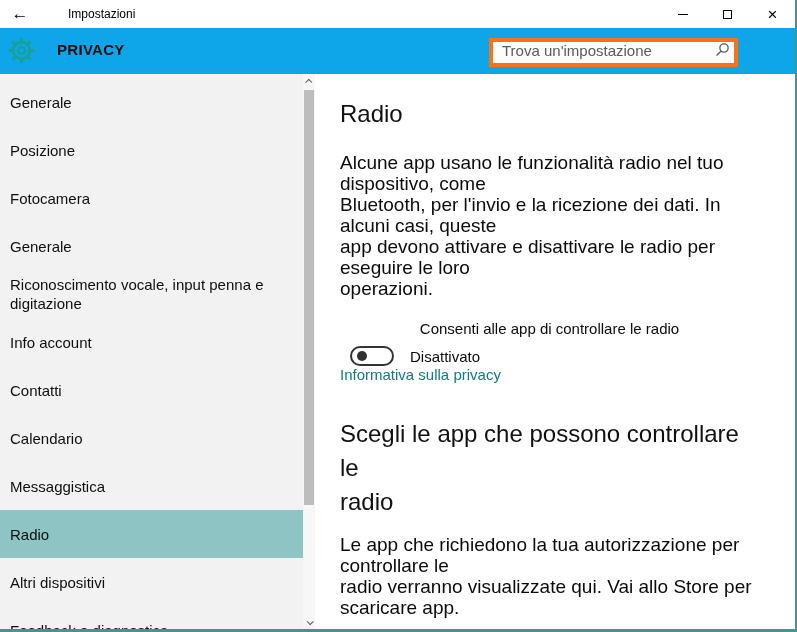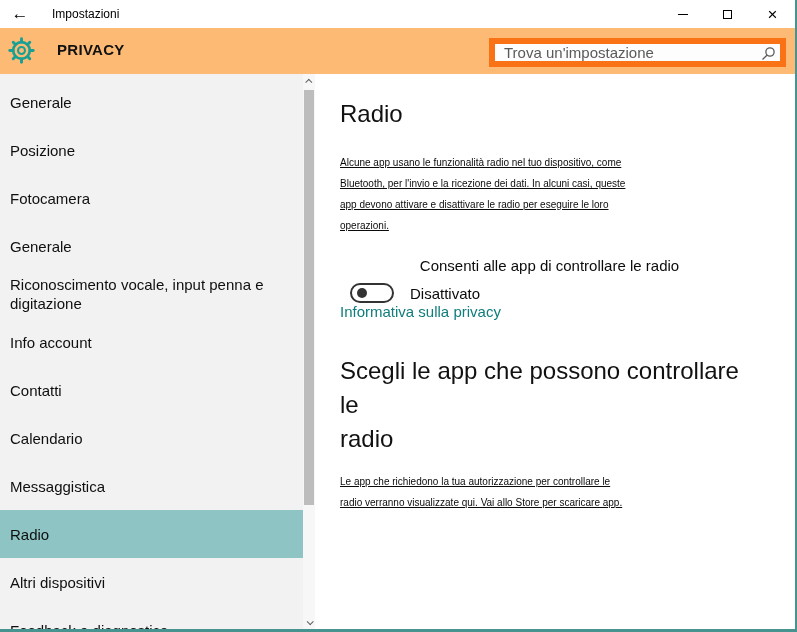--- a/index.html
+++ b/index.html
@@ -19,43 +19,43 @@
   
   .titlebar {
     position: absolute; left: 0; top: 0; width: 795px; height: 28px;
     background: #ffffff;
     display: flex; align-items: center;
   }
   .back-btn {
     width: 40px; height: 28px; display: flex; align-items: center; justify-content: center;
     font-size: 17px; color: #000; cursor: pointer;
   }
-  .win-title { font-size: 12px; color: #000; margin-left: 12px; }
+  .win-title { font-size: 12px; color: #000; margin-left: 28px; }
   .win-controls { position: absolute; right: 0; top: 0; height: 28px; display: flex; }
   .win-btn {
     width: 45px; height: 28px; display: flex; align-items: center; justify-content: center;
     cursor: pointer; color: #000;
   }
   .glyph-min { display: block; width: 10px; height: 0; border-top: 1px solid #000; }
   .glyph-max { display: block; width: 9px; height: 9px; border: 1px solid #000; }
   .glyph-close { font-size: 17px; line-height: 1; }
   
   .header {
     position: absolute; left: 0; top: 28px; width: 795px; height: 46px;
-    background: #fdba74;
+    background: #0ea5e9;
   }
   .gear { position: absolute; left: 8px; top: 9px; width: 27px; height: 27px; }
   .section-title {
     position: absolute; left: 57px; top: 13px;
     font-size: 15px; font-weight: 700; letter-spacing: 0.3px; color: #111;
   }
   .searchbox {
-    position: absolute; left: 489px; top: 10px; width: 297px; height: 29px;
-    background: #fdfdfd; border: 6px solid #f97316;
-    display: flex; align-items: flex-end;
+    position: absolute; left: 489px; top: 10px; width: 249px; height: 29px;
+    background: #fdfdfd; border: 4px solid #f97316;
+    display: flex; align-items: flex-start;
   }
   .searchbox input {
     flex: 1; border: none; outline: none; background: transparent;
     font-family: inherit; font-size: 15px; color: #444; padding: 0 4px 0 9px;
   }
   .searchbox input::placeholder { color: #5a5a5a; opacity: 1; }
   .search-icon { width: 24px; display: flex; align-items: center; justify-content: center; cursor: pointer; }
   
   .sidebar {
     position: absolute; left: 0; top: 74px; width: 315px; height: 555px;
@@ -88,21 +88,21 @@
   .sb-thumb {
     position: absolute; left: 1px; top: 16px; width: 10px; height: 415px;
     background: #bdbdbd; cursor: pointer;
   }
   
   .content {
     position: absolute; left: 315px; top: 74px; width: 480px; height: 555px;
     background: #ffffff; padding: 26px 36px 0 25px;
   }
   .page-title { font-size: 24px; font-weight: 300; color: #111; line-height: 28px; }
-  .body-text { font-size: 10px; line-height: 21px; color: #0b0b0b; white-space: pre-line; margin-top: 24px; text-decoration: underline; }
+  .body-text { font-size: 19px; line-height: 21px; color: #0b0b0b; white-space: pre-line; margin-top: 24px; }
   .toggle-label { font-size: 15px; color: #0b0b0b; margin-top: 21px; text-align: center; }
   .toggle-row { margin-top: 9px; display: flex; align-items: center; padding-left: 10px; }
   .toggle {
     width: 44px; height: 20px; border: 2px solid #333; border-radius: 11px;
     position: relative; cursor: pointer; background: #fff; flex: 0 0 auto;
   }
   .toggle .knob {
     position: absolute; left: 5px; top: 3px; width: 10px; height: 10px;
     border-radius: 50%; background: #333;
   }

